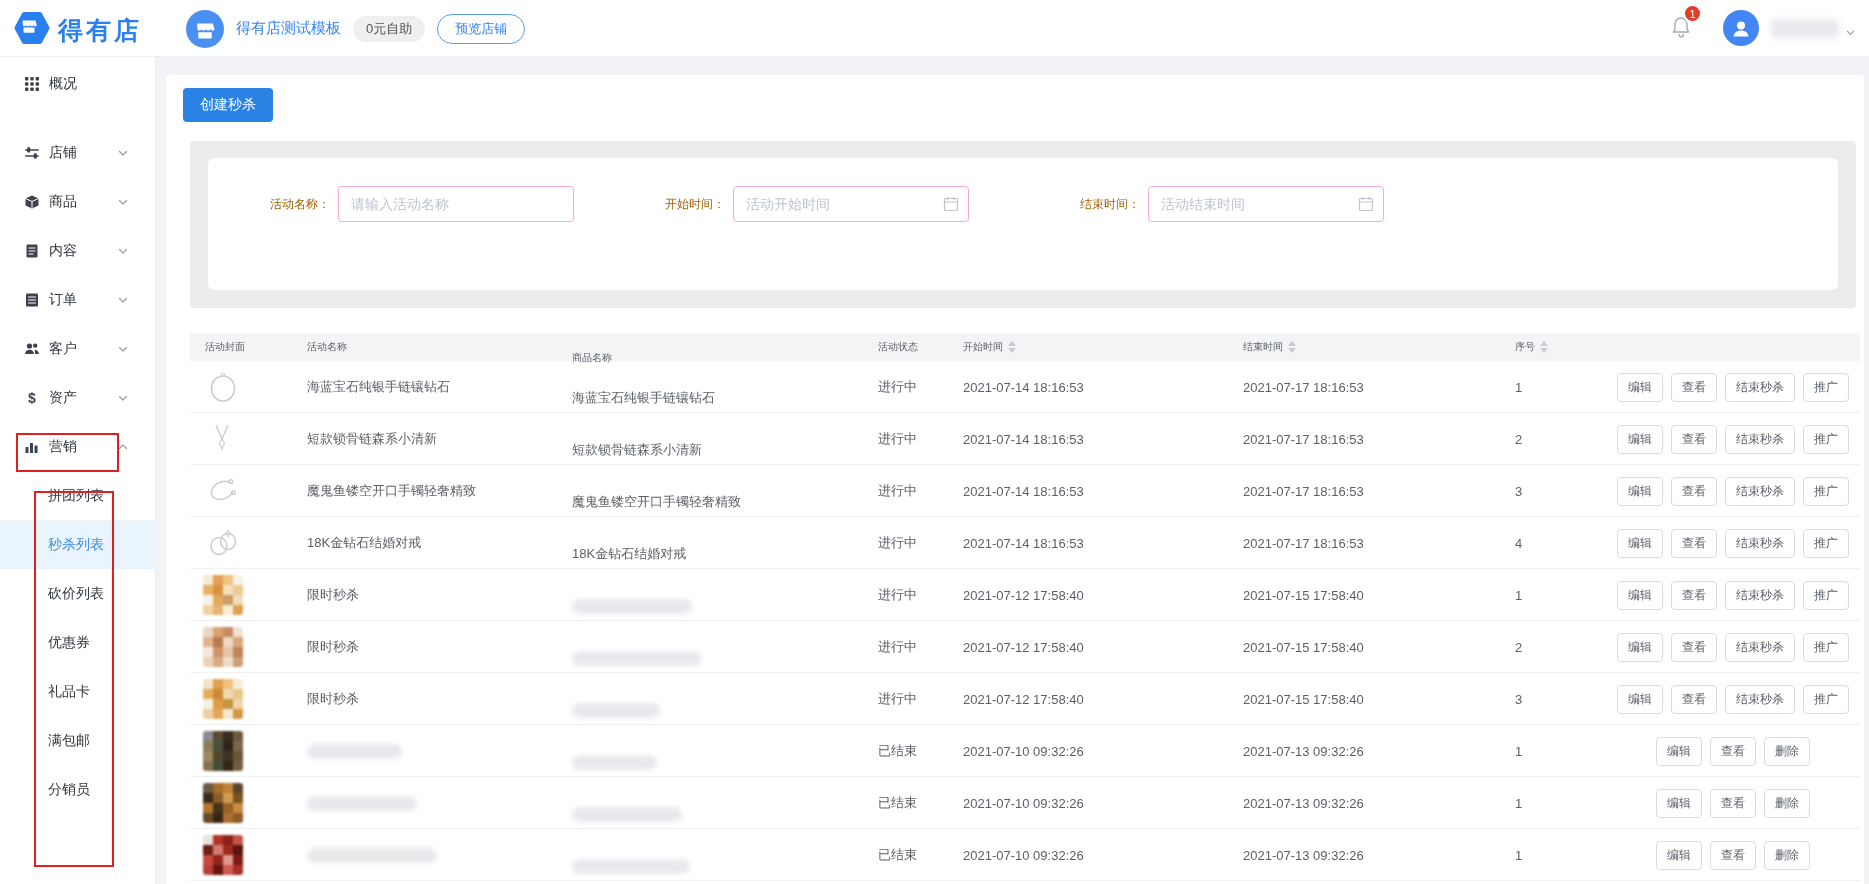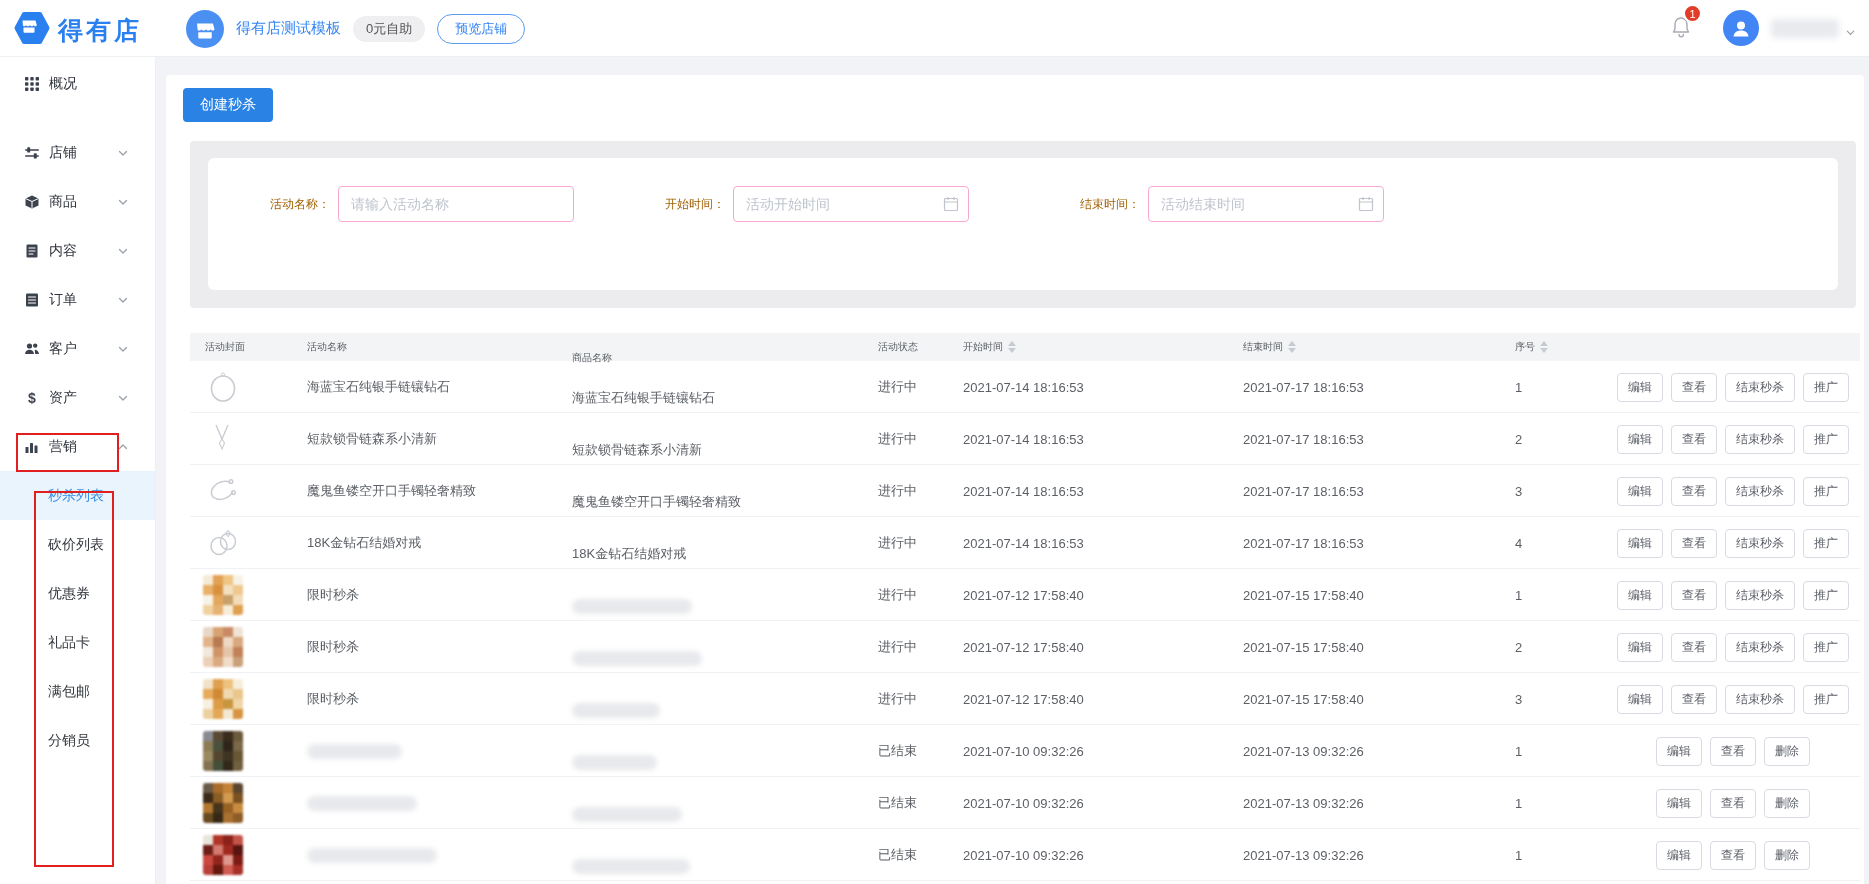--- a/index.html
+++ b/index.html
@@ -266,20 +266,21 @@
             <rect x="10.5" y="6.5" width="3" height="7.5" rx=".6"></rect>
           </svg>
         </span>
         <span class="side-label">营销</span>
         <span class="side-chevron">
           <svg width="12" height="12" viewBox="0 0 12 12" fill="none" stroke="#99a0a8" stroke-width="1.3" stroke-linecap="round" stroke-linejoin="round">
             <path d="M2.5 7.5 6 4l3.5 3.5"></path>
           </svg>
         </span>
       </div>
+      <div class="sub-item">拼团列表</div>
       <div class="sub-item active">秒杀列表</div>
       <div class="sub-item">砍价列表</div>
       <div class="sub-item">优惠券</div>
       <div class="sub-item">礼品卡</div>
       <div class="sub-item">满包邮</div>
       <div class="sub-item">分销员</div>
     </div>
   <div class="anno-box" id="anno-marketing"></div>
   <div class="anno-box" id="anno-submenu"></div>
 </div>

